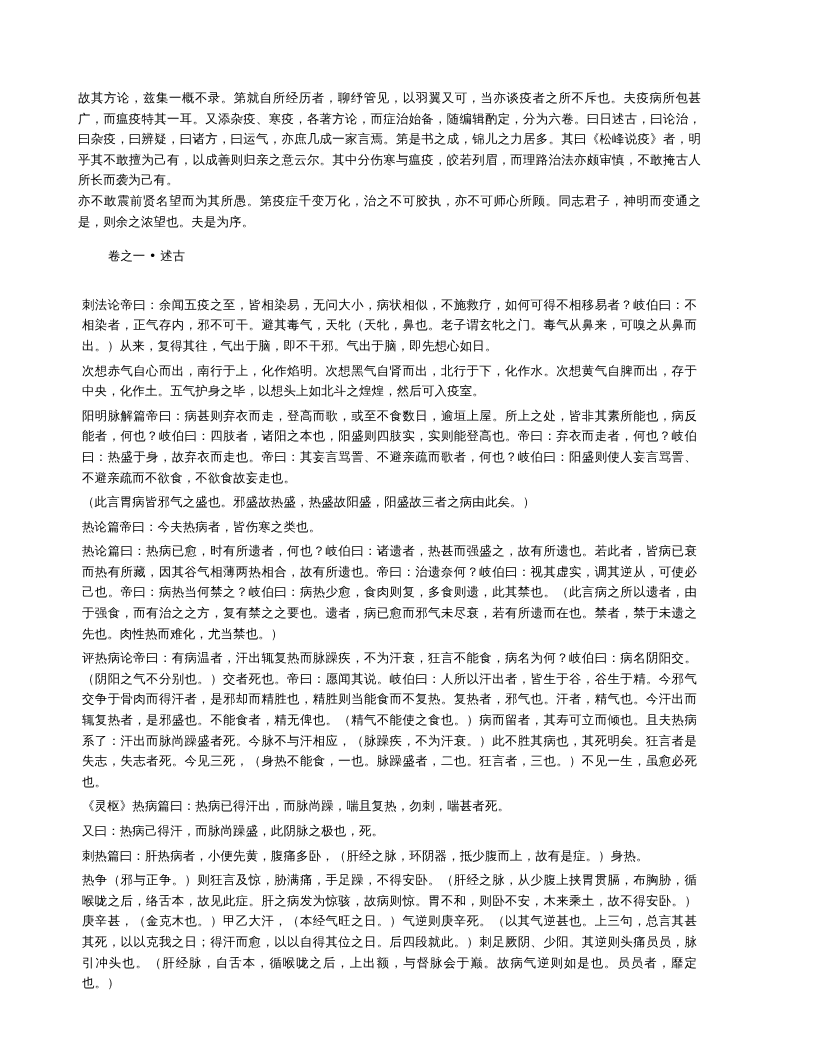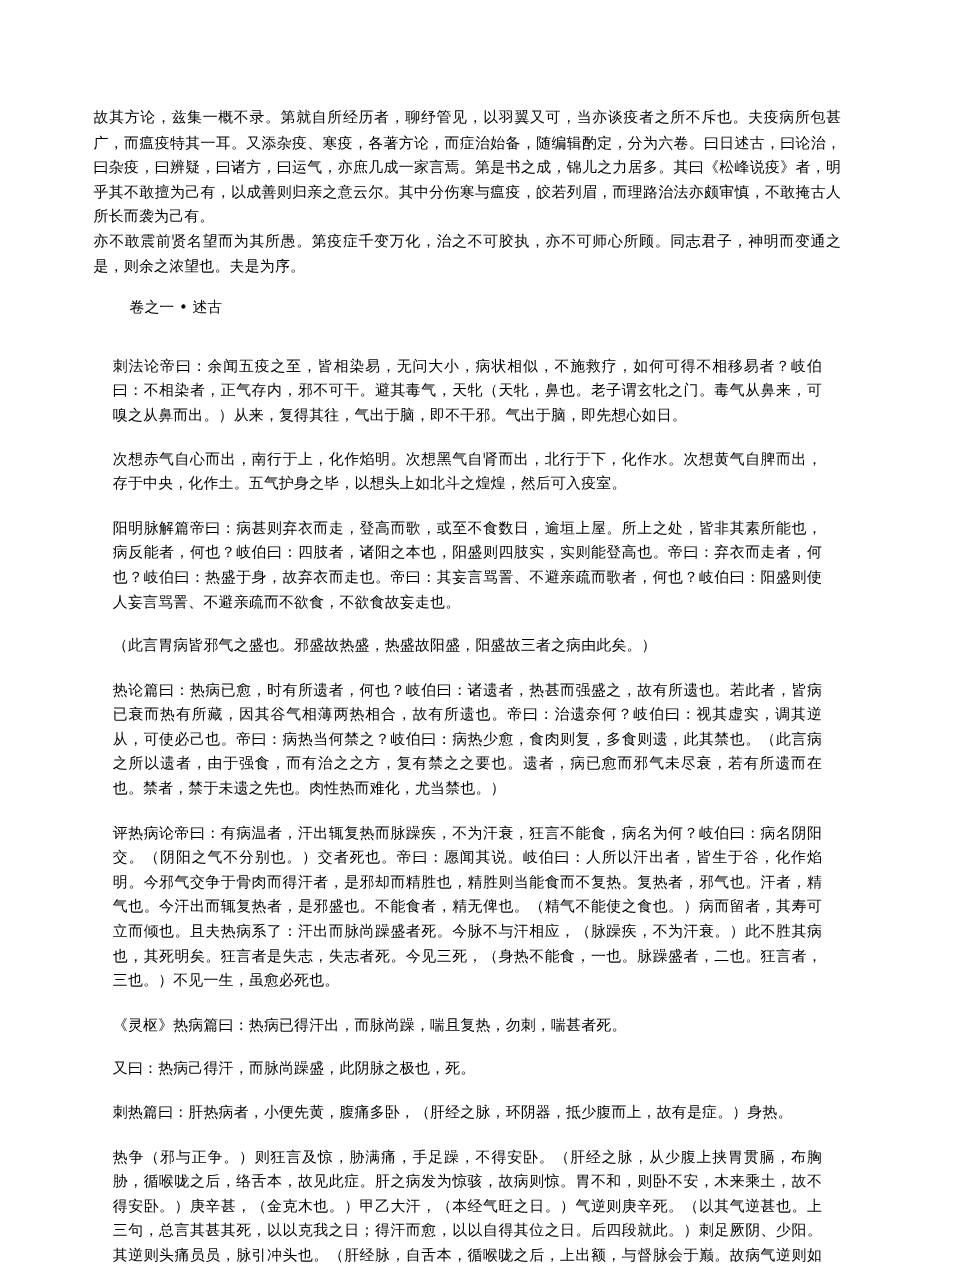--- a/index.html
+++ b/index.html
@@ -31,21 +31,21 @@
   .block-preface {
     margin-bottom: 0;
   }
   .section-title {
     font-size: 12.4px;
     line-height: 20.6px;
     margin: 14px 0 28px 0;
     padding-left: 30px;
   }
   .body-block .para {
-    margin: 16px;
+    margin: 4px;
   }
   .indent2 {
     text-indent: 0;
   }
 </style>
 </head>
 <body>
 
 <div class="page">
 
@@ -54,21 +54,22 @@
     <p class="para">亦不敢震前贤名望而为其所愚。第疫症千变万化，治之不可胶执，亦不可师心所顾。同志君子，神明而变通之是，则余之浓望也。夫是为序。</p>
   </div>
 
   <div class="section-title">卷之一 • 述古</div>
 
   <div class="body-block">
     <p class="para">刺法论帝曰：余闻五疫之至，皆相染易，无问大小，病状相似，不施救疗，如何可得不相移易者？岐伯曰：不相染者，正气存内，邪不可干。避其毒气，天牝（天牝，鼻也。老子谓玄牝之门。毒气从鼻来，可嗅之从鼻而出。）从来，复得其往，气出于脑，即不干邪。气出于脑，即先想心如日。</p>
     <p class="para">次想赤气自心而出，南行于上，化作焰明。次想黑气自肾而出，北行于下，化作水。次想黄气自脾而出，存于中央，化作土。五气护身之毕，以想头上如北斗之煌煌，然后可入疫室。</p>
     <p class="para">阳明脉解篇帝曰：病甚则弃衣而走，登高而歌，或至不食数日，逾垣上屋。所上之处，皆非其素所能也，病反能者，何也？岐伯曰：四肢者，诸阳之本也，阳盛则四肢实，实则能登高也。帝曰：弃衣而走者，何也？岐伯曰：热盛于身，故弃衣而走也。帝曰：其妄言骂詈、不避亲疏而歌者，何也？岐伯曰：阳盛则使人妄言骂詈、不避亲疏而不欲食，不欲食故妄走也。</p>
     <p class="para indent2">（此言胃病皆邪气之盛也。邪盛故热盛，热盛故阳盛，阳盛故三者之病由此矣。）</p>
+    <p class="para">热论篇帝曰：今夫热病者，皆伤寒之类也。</p>
     <p class="para">热论篇曰：热病已愈，时有所遗者，何也？岐伯曰：诸遗者，热甚而强盛之，故有所遗也。若此者，皆病已衰而热有所藏，因其谷气相薄两热相合，故有所遗也。帝曰：治遗奈何？岐伯曰：视其虚实，调其逆从，可使必己也。帝曰：病热当何禁之？岐伯曰：病热少愈，食肉则复，多食则遗，此其禁也。（此言病之所以遗者，由于强食，而有治之之方，复有禁之之要也。遗者，病已愈而邪气未尽衰，若有所遗而在也。禁者，禁于未遗之先也。肉性热而难化，尤当禁也。）</p>
-    <p class="para">评热病论帝曰：有病温者，汗出辄复热而脉躁疾，不为汗衰，狂言不能食，病名为何？岐伯曰：病名阴阳交。（阴阳之气不分别也。）交者死也。帝曰：愿闻其说。岐伯曰：人所以汗出者，皆生于谷，化作焰明。今邪气交争于骨肉而得汗者，是邪却而精胜也，精胜则当能食而不复热。复热者，邪气也。汗者，精气也。今汗出而辄复热者，是邪盛也。不能食者，精无俾也。（精气不能使之食也。）病而留者，其寿可立而倾也。且夫热病系了：汗出而脉尚躁盛者死。今脉不与汗相应，（脉躁疾，不为汗衰。）此不胜其病也，其死明矣。狂言者是失志，失志者死。今见三死，（身热不能食，一也。脉躁盛者，二也。狂言者，三也。）不见一生，虽愈必死也。</p>
+    <p class="para">评热病论帝曰：有病温者，汗出辄复热而脉躁疾，不为汗衰，狂言不能食，病名为何？岐伯曰：病名阴阳交。（阴阳之气不分别也。）交者死也。帝曰：愿闻其说。岐伯曰：人所以汗出者，皆生于谷，谷生于精。今邪气交争于骨肉而得汗者，是邪却而精胜也，精胜则当能食而不复热。复热者，邪气也。汗者，精气也。今汗出而辄复热者，是邪盛也。不能食者，精无俾也。（精气不能使之食也。）病而留者，其寿可立而倾也。且夫热病系了：汗出而脉尚躁盛者死。今脉不与汗相应，（脉躁疾，不为汗衰。）此不胜其病也，其死明矣。狂言者是失志，失志者死。今见三死，（身热不能食，一也。脉躁盛者，二也。狂言者，三也。）不见一生，虽愈必死也。</p>
     <p class="para">《灵枢》热病篇曰：热病已得汗出，而脉尚躁，喘且复热，勿刺，喘甚者死。</p>
     <p class="para">又曰：热病己得汗，而脉尚躁盛，此阴脉之极也，死。</p>
     <p class="para">刺热篇曰：肝热病者，小便先黄，腹痛多卧，（肝经之脉，环阴器，抵少腹而上，故有是症。）身热。</p>
     <p class="para">热争（邪与正争。）则狂言及惊，胁满痛，手足躁，不得安卧。（肝经之脉，从少腹上挟胃贯膈，布胸胁，循喉咙之后，络舌本，故见此症。肝之病发为惊骇，故病则惊。胃不和，则卧不安，木来乘土，故不得安卧。）庚辛甚，（金克木也。）甲乙大汗，（本经气旺之日。）气逆则庚辛死。（以其气逆甚也。上三句，总言其甚其死，以以克我之日；得汗而愈，以以自得其位之日。后四段就此。）刺足厥阴、少阳。其逆则头痛员员，脉引冲头也。（肝经脉，自舌本，循喉咙之后，上出额，与督脉会于巅。故病气逆则如是也。员员者，靡定也。）</p>
   </div>
 
 </div>
 
 </body></html>

